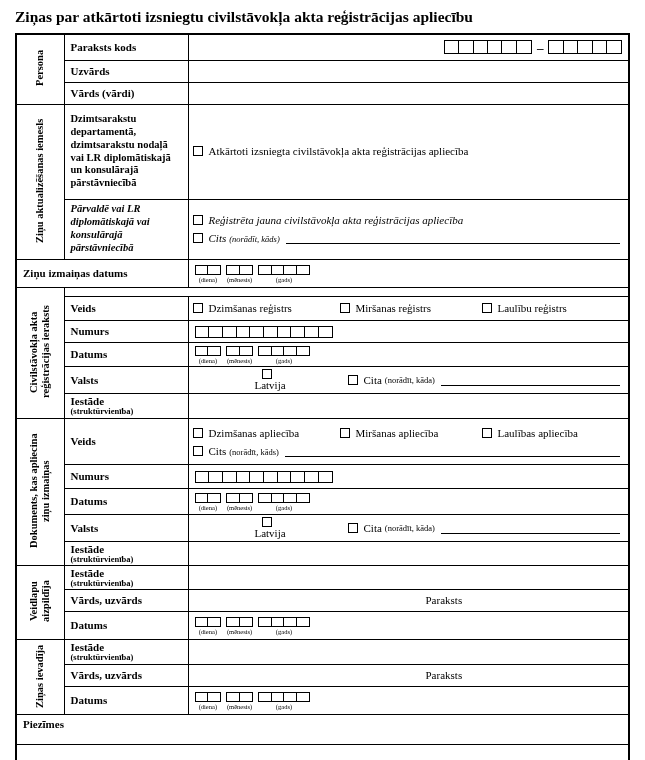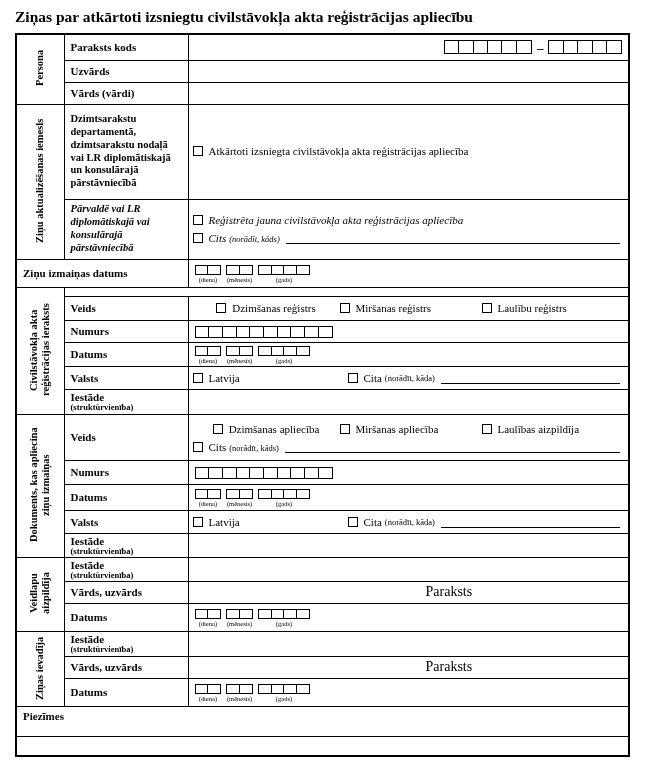--- a/index.html
+++ b/index.html
@@ -64,23 +64,23 @@
   .cb {
     display: inline-block;
     width: 10px; height: 10px;
     border: 1.5px solid #000;
     background: #fff;
     margin-right: 6px;
     flex: 0 0 auto;
   }
   .opt { display: inline-flex; align-items: center; font-size: 11px; }
   .optrow { display: flex; align-items: center; padding: 1px 0; }
-  .w147 { width: 147px; justify-content: center; }
+  .w147 { width: 147px; }
   .w142 { width: 142px; }
-  .w155 { width: 155px; }
+  .w155 { width: 155px; flex-direction: column; }
   .hint { font-size: 8.5px; margin-left: 3px; white-space: nowrap; }
   .citsline { display: flex; align-items: flex-end; width: 100%; margin-top: 5px; }
   .citsline .cb { margin-bottom: 1px; }
   .fline { flex: 1 1 auto; border-bottom: 1px solid #000; height: 12px; margin-left: 6px; margin-right: 4px; }
   .comb { display: flex; }
   .cell {
     width: 14px; height: 10px;
     border: 1.3px solid #000;
     margin-left: -1.3px;
     background: #fff;
@@ -88,21 +88,21 @@
   }
   .comb .cell:first-child { margin-left: 0; }
   .comb.num .cell { width: 15px; height: 12px; }
   .comb.kods .cell { width: 16px; height: 14px; border-width: 1.6px; margin-left: -1.6px; }
   .comb.kods .cell:first-child { margin-left: 0; }
   .kodswrap { display: flex; justify-content: flex-end; align-items: center; padding-right: 2px; }
   .dash { font-weight: bold; margin: 0 5px; font-size: 13px; line-height: 1; }
   .datecomb { display: flex; align-items: flex-start; padding: 2px 0 0 2px; }
   .dgroup { display: flex; flex-direction: column; align-items: center; margin-right: 5px; }
   .dlabel { font-size: 6.5px; margin-top: 1px; white-space: nowrap; }
-  .paraksts { margin-left: 54%; font-size: 14px; }
+  .paraksts { margin-left: 54%; font-size: 11px; }
   td.pz { vertical-align: top; font-weight: bold; padding: 3px 6px; font-size: 11px; }
 </style>
 </head>
 <body>
 
 <div class="page">
   <div class="title">Ziņas par atkārtoti izsniegtu civilstāvokļa akta reģistrācijas apliecību</div>
 
   <table class="form">
     <colgroup>
@@ -315,21 +315,21 @@
           <div class="opt w147">
                 <span class="cb"></span>
                 <span>Dzimšanas apliecība</span>
               </div>
           <div class="opt w142">
                 <span class="cb"></span>
                 <span>Miršanas apliecība</span>
               </div>
           <div class="opt">
                 <span class="cb"></span>
-                <span>Laulības aizpildīja</span>
+                <span>Laulības apliecība</span>
               </div>
         </div>
         <div class="citsline">
           <span class="cb"></span>
           <span>Cits</span>
           <span class="hint">(norādīt, kāds)</span>
           <span class="fline"></span>
         </div>
       </td>
     </tr>

